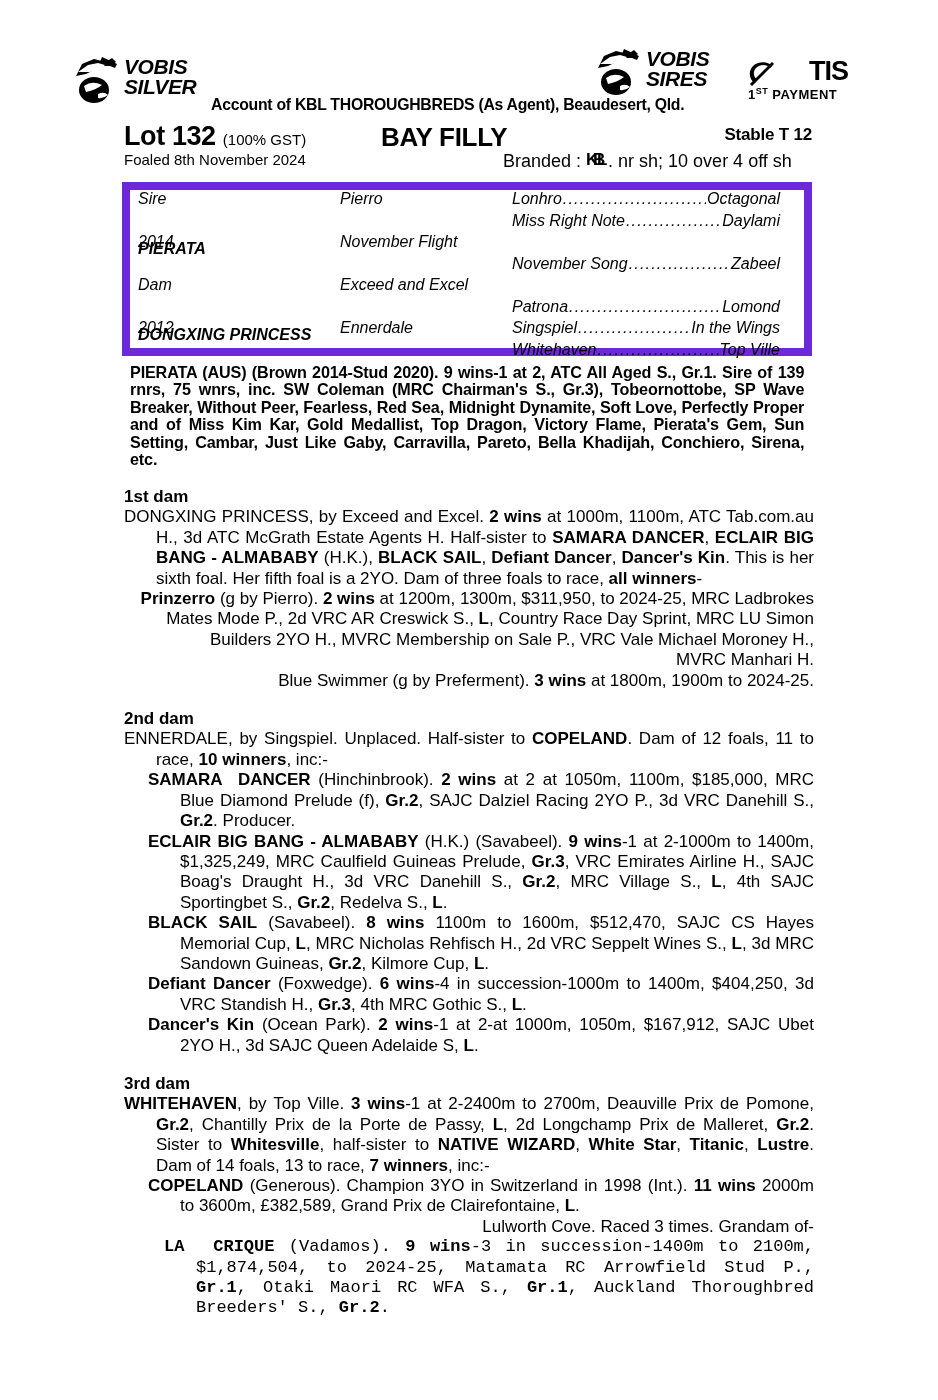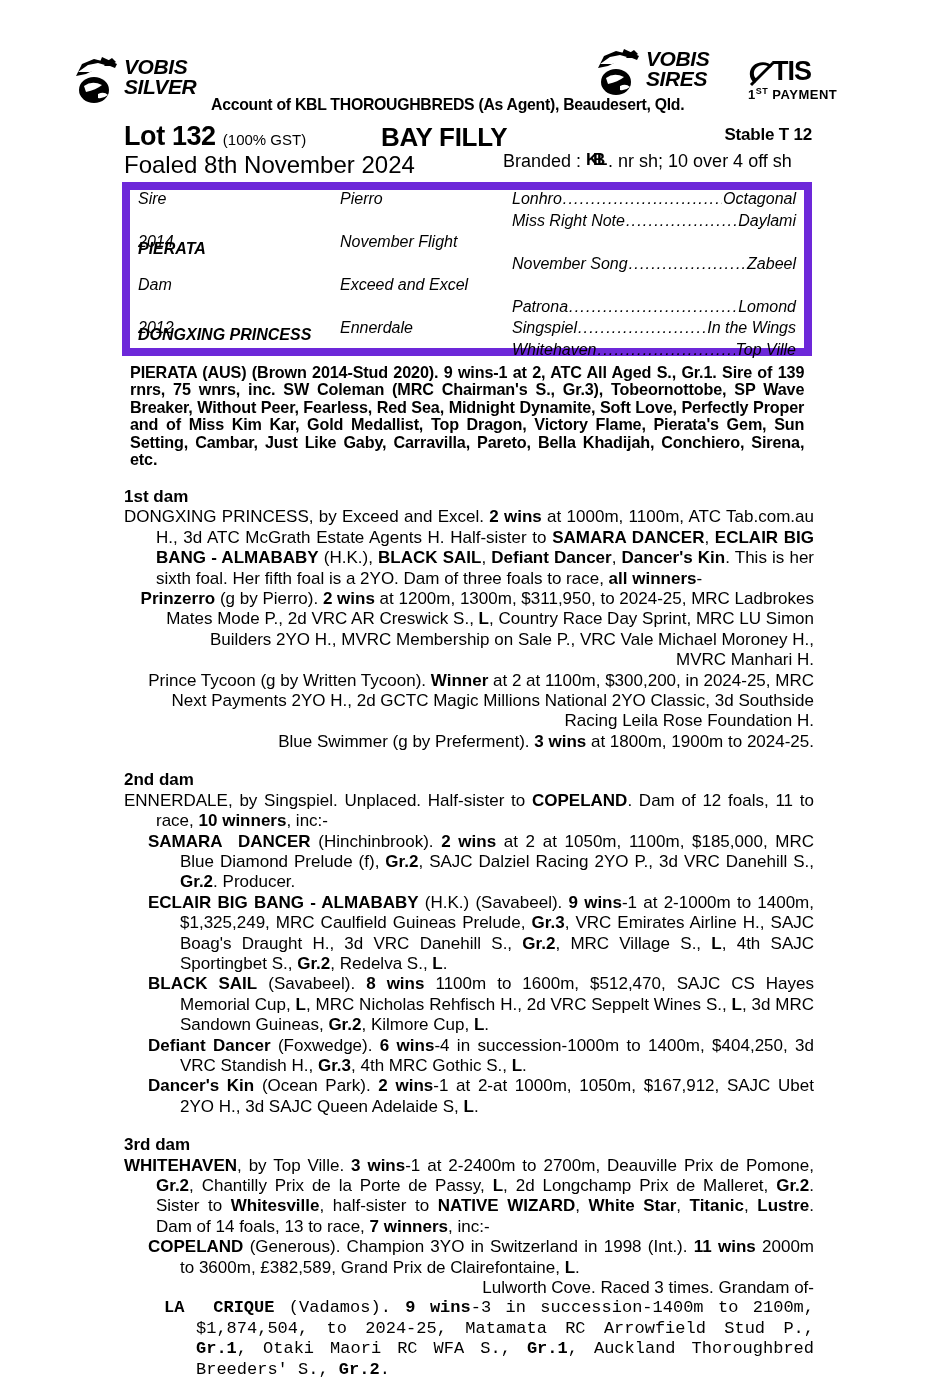--- a/index.html
+++ b/index.html
@@ -142,21 +142,21 @@
     position: absolute;
     left: 0;
     top: 151px;
     width: 938px;
     height: 26px;
   }
   .foaled {
     position: absolute;
     left: 124px;
     top: 0;
-    font-size: 24px;
+    font-size: 15px;
   }
   .branded {
     position: absolute;
     left: 503px;
     top: 0;
     font-size: 18px;
     white-space: nowrap;
   }
   .brandmark {
     display: inline-block;
@@ -189,21 +189,21 @@
   }
   .ped-left {
     position: absolute;
     left: 0; top: 0;
     width: 382px;
     height: 100%;
   }
   .ped-right {
     position: absolute;
     left: 382px; top: 0;
-    right: 0;
+    right: 16px;
     height: 100%;
   }
   .ped-row {
     position: relative;
     height: 21.5px;
     font-size: 16px;
     white-space: nowrap;
   }
   .ped-left .ped-row { padding-left: 8px; }
   .ped-right .ped-row { padding-right: 8px; }
@@ -322,21 +322,21 @@
           <circle cx="18" cy="14" r="3" fill="#fff"></circle>
         </g>
       </svg>
       <div class="logo-wordmark">
         <span class="l1">VOBIS</span>
         <span class="l2">SIRES</span>
       </div>
     </div>
 
     <div class="logo-tis">
-      <div style="position:relative;">
+      <div style="position:relative;text-align:right;">
         <svg width="26" height="27" viewBox="0 0 26 27" style="position:absolute;left:0;top:2px;">
           <path d="M24 6 C20 1 10 1 5 6 C0 11 1 20 7 23 L9 19 C5 17 5 11 8 8 C12 4 19 4 22 8 Z" fill="#000"></path>
           <path d="M3 25 L25 3" stroke="#000" stroke-width="3" fill="none"></path>
         </svg>
         <span class="tis-word" style="padding-left:24px;">TIS</span>
       </div>
       <span class="tis-sub"><span>1</span><span class="tis-sup">ST</span><span> PAYMENT</span></span>
     </div>
 
     <div class="account-line">Account of KBL THOROUGHBREDS (As Agent), Beaudesert, Qld.</div>
@@ -434,21 +434,20 @@
 
   <div class="sire-para">PIERATA (AUS) (Brown 2014-Stud 2020). 9 wins-1 at 2, ATC All Aged S., Gr.1. Sire of 139 rnrs, 75 wnrs, inc. SW Coleman (MRC Chairman's S., Gr.3), Tobeornottobe, SP Wave Breaker, Without Peer, Fearless, Red Sea, Midnight Dynamite, Soft Love, Perfectly Proper and of Miss Kim Kar, Gold Medallist, Top Dragon, Victory Flame, Pierata's Gem, Sun Setting, Cambar, Just Like Gaby, Carravilla, Pareto, Bella Khadijah, Conchiero, Sirena, etc.</div>
 
   <div class="body">
 
     <div>
       <div class="dam-head">1st dam</div>
       <p class="entry" id="dam1-intro">DONGXING PRINCESS, by Exceed and Excel. <b>2 wins</b> at 1000m, 1100m, ATC Tab.com.au H., 3d ATC McGrath Estate Agents H. Half-sister to <b>SAMARA DANCER</b>, <b>ECLAIR BIG BANG - ALMABABY</b> (H.K.), <b>BLACK SAIL</b>, <b>Defiant Dancer</b>, <b>Dancer's Kin</b>. This is her sixth foal. Her fifth foal is a 2YO. Dam of three foals to race, <b>all winners</b>-</p>
       <div id="dam1-progeny">
           <p class="entry lvl0"><b>Prinzerro</b> (g by Pierro). <b>2 wins</b> at 1200m, 1300m, $311,950, to 2024-25, MRC Ladbrokes Mates Mode P., 2d VRC AR Creswick S., <b>L</b>, Country Race Day Sprint, MRC LU Simon Builders 2YO H., MVRC Membership on Sale P., VRC Vale Michael Moroney H., MVRC Manhari H.</p>
-          <p class="entry lvl0">Prince Tycoon (g by Written Tycoon). <b>Winner</b> at 2 at 1100m, $300,200, in 2024-25, MRC Next Payments 2YO H., 2d GCTC Magic Millions National 2YO Classic, 3d Southside Racing Leila Rose Foundation H.</p>
           <p class="entry lvl0">Blue Swimmer (g by Preferment). <b>3 wins</b> at 1800m, 1900m to 2024-25.</p>
         </div>
     </div>
 
     <div class="sec-gap"></div>
 
     <div>
       <div class="dam-head">2nd dam</div>
       <p class="entry" id="dam2-intro">ENNERDALE, by Singspiel. Unplaced. Half-sister to <b>COPELAND</b>. Dam of 12 foals, 11 to race, <b>10 winners</b>, inc:-</p>
       <div id="dam2-progeny">

